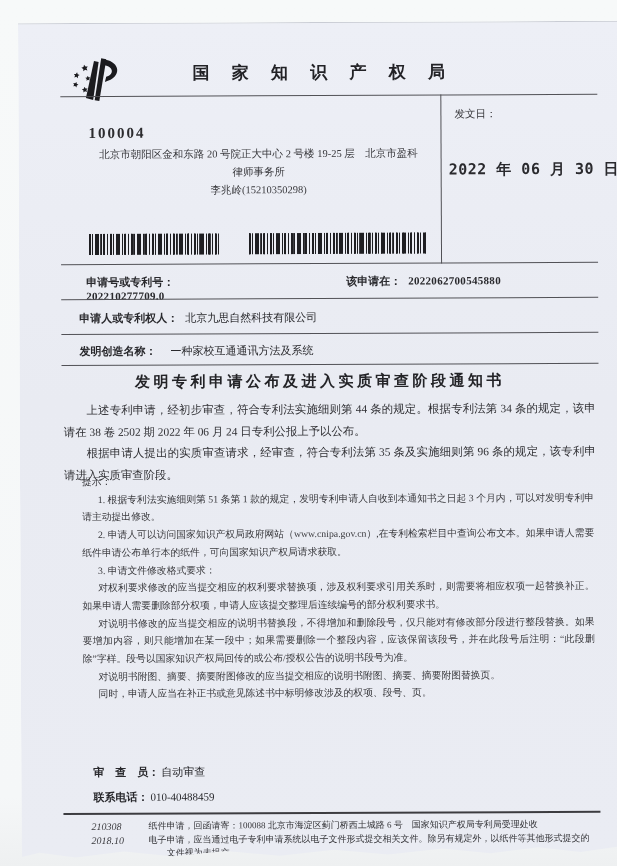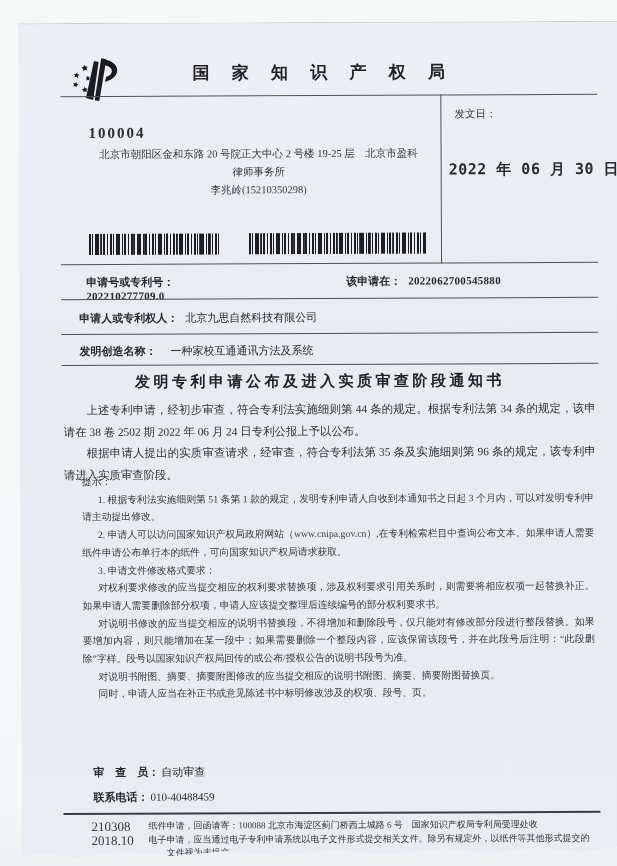--- a/index.html
+++ b/index.html
@@ -46,21 +46,21 @@
   .doc-title{
     position:absolute;left:0;right:0;text-align:center;
     font-size:15px;font-weight:bold;letter-spacing:3.5px;color:#232327;white-space:nowrap;
   }
   .bodytext{position:absolute;font-size:11.4px;line-height:21.5px;text-align:justify;color:#303034;}
   .bodytext p{margin:0;text-indent:2em;}
   .notes{position:absolute;font-size:9.8px;line-height:17.7px;text-align:justify;color:#38383c;}
   .notes p{margin:0;text-indent:1.6em;}
   .notes p.nolead{text-indent:0;}
   .sign{position:absolute;font-size:11px;white-space:nowrap;display:flex;align-items:baseline;}
-  .footer-code{position:absolute;font-size:13px;line-height:13.5px;color:#3a3a3e;}
+  .footer-code{position:absolute;font-size:10px;line-height:13.5px;color:#3a3a3e;font-style:italic;}
   .footer-text{position:absolute;font-size:9px;line-height:13.5px;text-align:left;color:#333337;}
   .footer-text p{margin:0;}
   .logo{position:absolute;}
 </style>
 </head>
 <body>
 
 <div class="paper">
 
   <div class="logo" style="left:46px;top:28px;width:72px;height:58px;">

